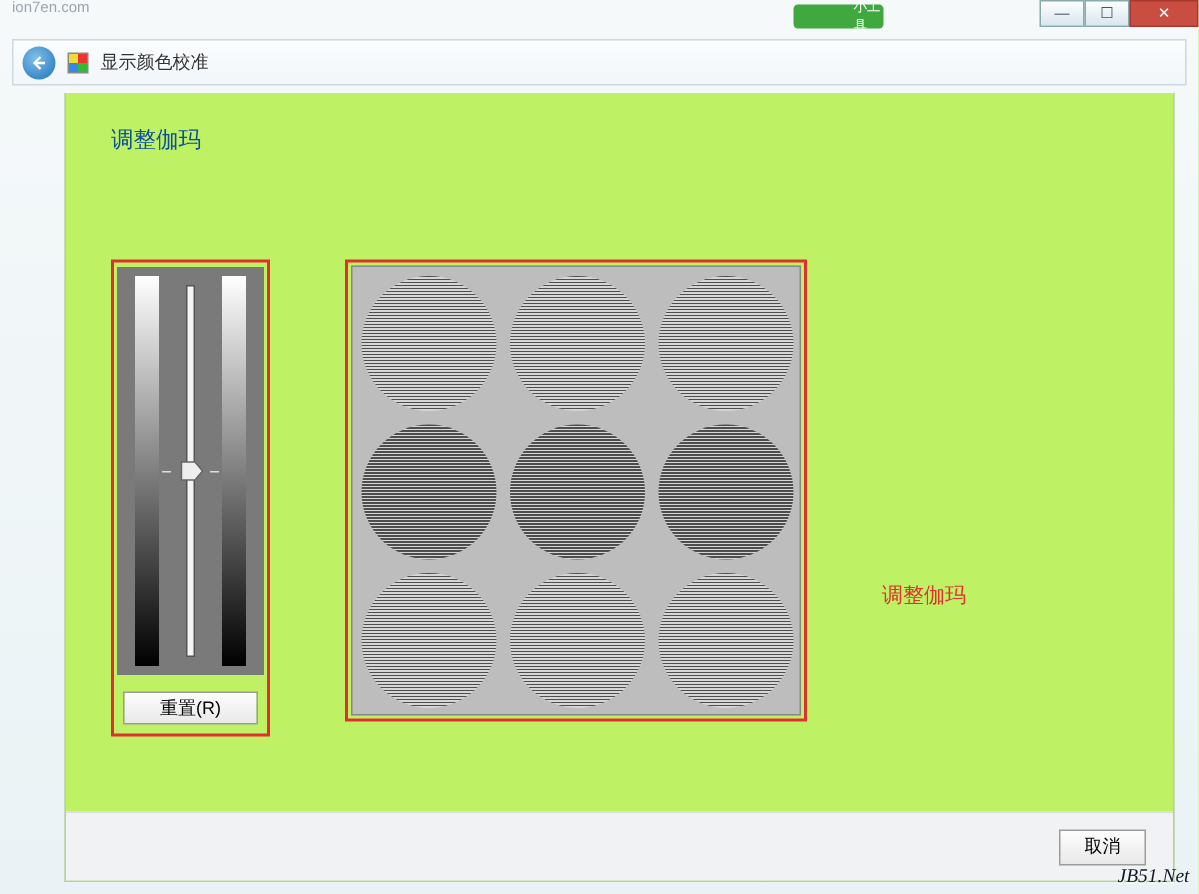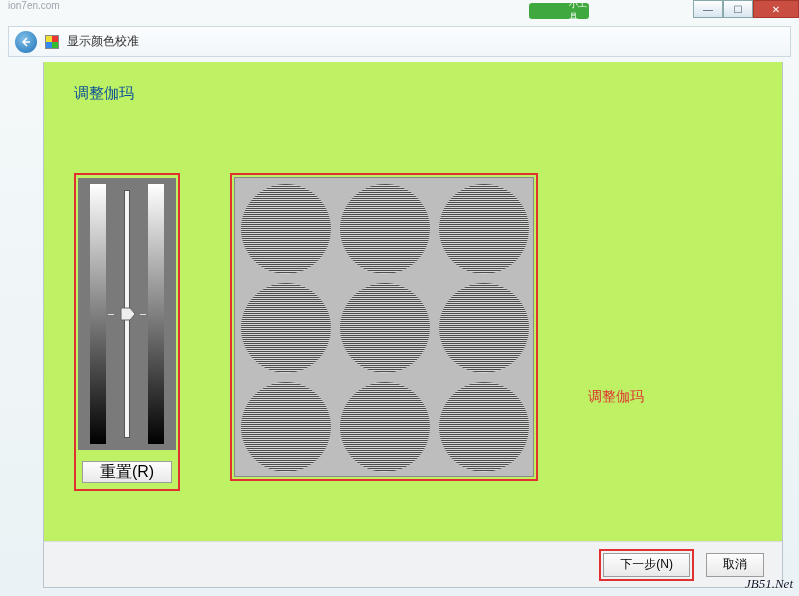--- a/index.html
+++ b/index.html
@@ -35,21 +35,21 @@
   .slider-group { border:2px solid #e03030; padding-bottom:6px; width:106px; display:flex; flex-direction:column; align-items:center;}
   .slider-box { width:98px; height:272px; background:#7a7a7a; margin:3px; position:relative; display:flex; justify-content:center; align-items:center;}
   .grad-bar { position:absolute; left:12px; top:6px; bottom:6px; width:16px; background:linear-gradient(#fff,#000);}
   .grad-bar.right { left:auto; right:12px; }
   .track { width:6px; height:248px; background:#f5f5f5; border:1px solid #555; position:relative;}
   .thumb { position:absolute; left:-5px; top:50%; transform:translateY(-50%); width:16px; height:14px;}
   .thumb svg { display:block; }
   .tick-l, .tick-r { position:absolute; width:6px; height:1px; background:#ddd; top:50%; }
   .tick-l { left:30px; } .tick-r { right:30px; }
 
-  .reset-btn { margin-top:8px; width:90px; height:22px; font-size:16px; background:linear-gradient(#fdfdfd,#e9e9e9); border:1px solid #9c9c9c; cursor:pointer;}
+  .reset-btn { margin-top:8px; width:90px; height:22px; font-size:12px; background:linear-gradient(#fdfdfd,#e9e9e9); border:1px solid #9c9c9c; cursor:pointer;}
 
   
   .gamma-wrap { border:2px solid #e03030; padding:2px; }
   .gamma-box { width:300px; height:300px; background:#bdbdbd; position:relative; border:1px solid #888;}
   .gamma-cell { position:absolute; border-radius:50%; background: repeating-linear-gradient(#4d4d4d 0 1px, #d6d6d6 1px 2px); filter: blur(0.3px);}
 
   .red-note { color:#e03030; font-size:14px; align-self:center; margin-top:130px;}
 
   .instruction { text-align:center; font-size:12px; color:#555; margin-top:24px;}
 
@@ -150,20 +150,17 @@
           <div class="gamma-cell" style="left:204px;top:204px;width:90px;height:90px"></div>
         </div>
       </div>
 
       <div class="red-note">调整伽玛</div>
     </div>
 
   </div>
 
   <div class="footer">
-    <span class="next-wrap">
-      <button class="btn">下一步(N)</button>
-    </span>
     <button class="btn">取消</button>
   </div>
 </div>
 
 <div class="watermark">JB51.Net</div>
 
 </body></html>

